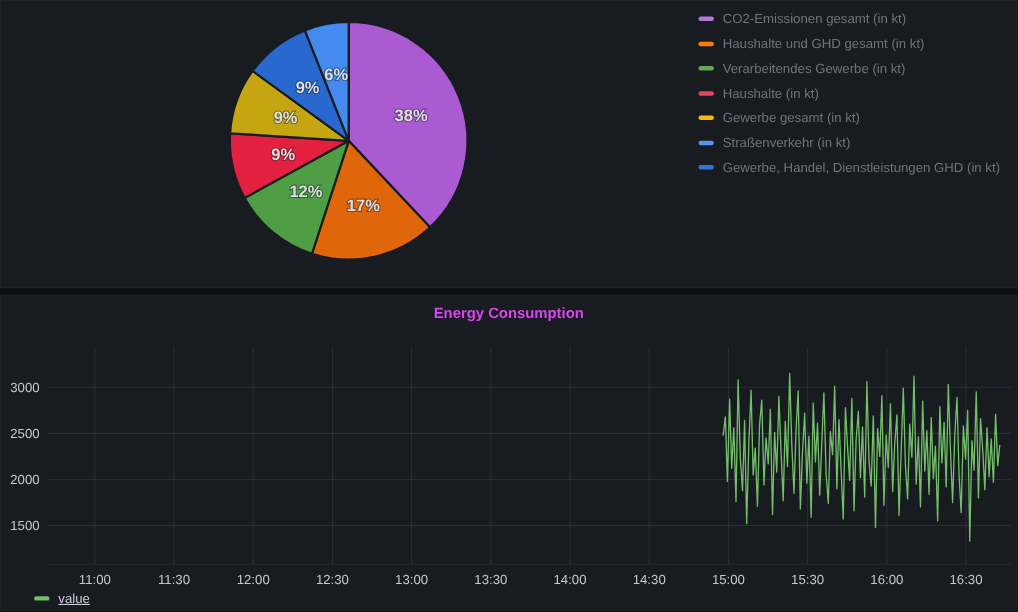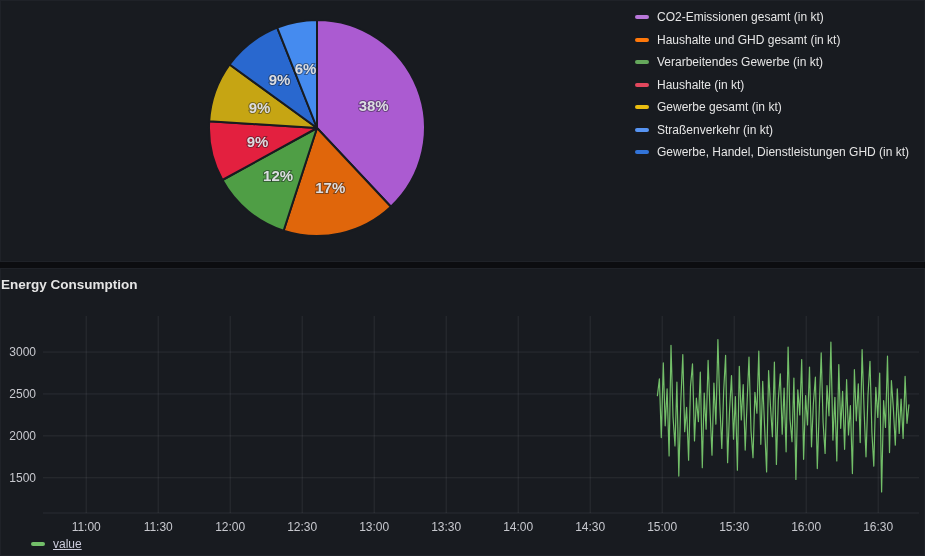--- a/index.html
+++ b/index.html
@@ -44,33 +44,34 @@
     display: inline-block;
     width: 14px;
     height: 4px;
     border-radius: 2px;
     margin-right: 8px;
     flex: 0 0 auto;
   }
   .legend-label {
     font-size: 12px;
     font-weight: 500;
-    color: #e5e5e5;
+    color: #737373;
     white-space: nowrap;
   }
 
   
   .panel-title {
     position: absolute;
     top: 8px;
     left: 0;
     width: 100%;
+    text-align: center;
     font-size: 13.5px;
     font-weight: bold;
-    color: #e5e5e5;
+    color: #d946ef;
   }
   #ts-svg { position: absolute; left: 0; top: 0; }
   .axis-label {
     font: 12px "Liberation Sans", sans-serif;
     fill: #c7c8ce;
   }
   .ts-legend {
     position: absolute;
     left: 30px;
     top: 268px;

